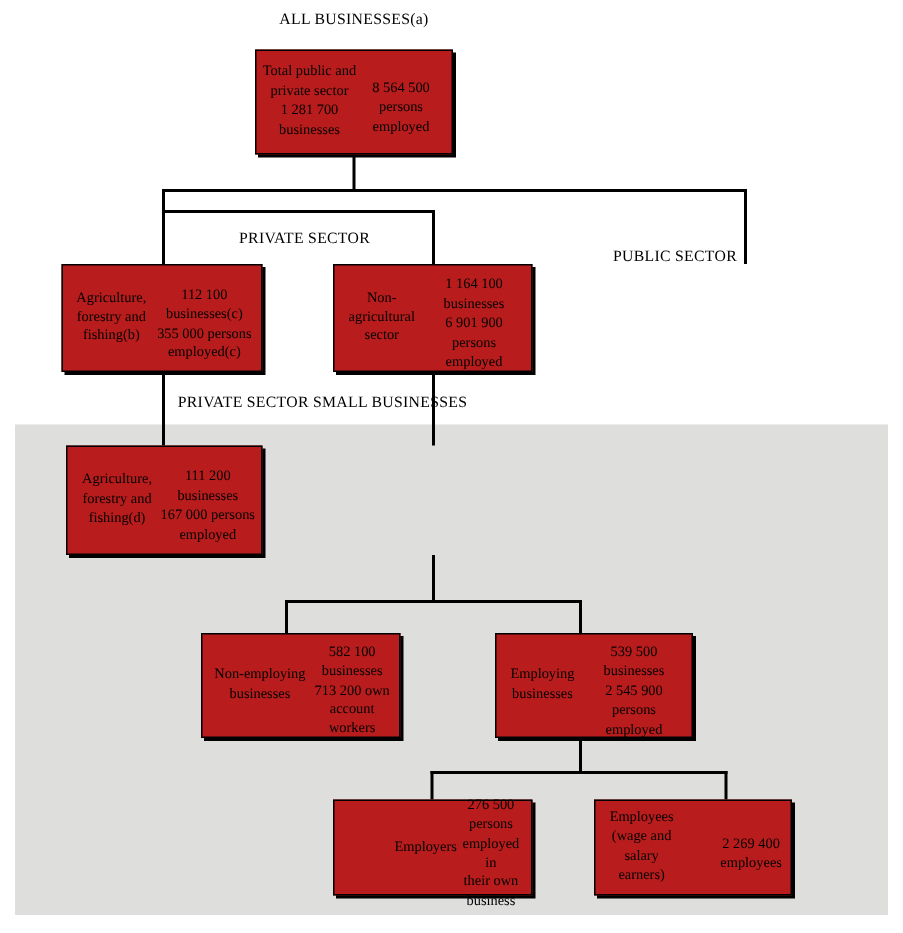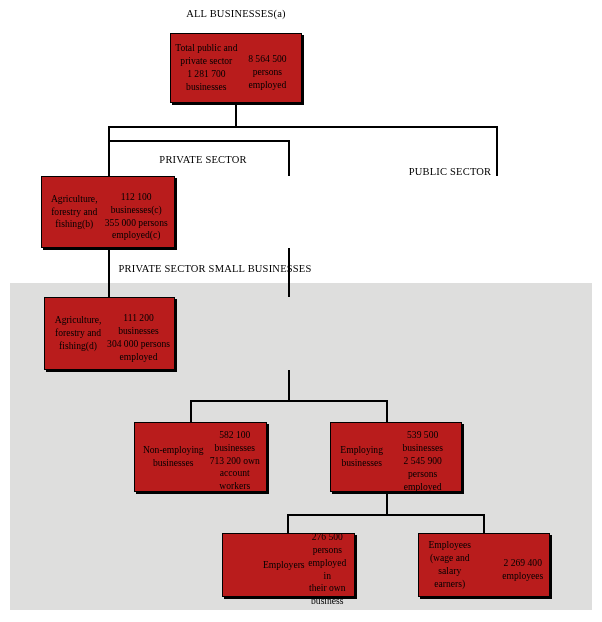--- a/index.html
+++ b/index.html
@@ -104,32 +104,37 @@
   <div class="caption" style="left:118px; top:154px; width:170px;">PRIVATE SECTOR</div>
   <div class="caption" style="left:406px; top:166px; width:88px;">PUBLIC SECTOR</div>
 
   <div class="node" style="left:41px; top:176px; width:134px; height:72px;">
     <div class="title">Agriculture, forestry and
 fishing(b)</div>
     <div class="stats">112 100 businesses(c)
 355 000 persons employed(c)</div>
   </div>
 
+  <div class="node" style="left:222px; top:176px; width:133px; height:72px;">
+    <div class="title">Non-agricultural sector</div>
+    <div class="stats">1 164 100 businesses
+6 901 900 persons employed</div>
+  </div>
 
 
   <div class="line-v" style="left:108px; top:248px; height:49px;"></div>
   <div class="line-v" style="left:288px; top:248px; height:49px;"></div>
 
   <div class="caption" style="left:118px; top:263px; width:194px;">PRIVATE SECTOR SMALL BUSINESSES</div>
 
   <div class="node" style="left:44px; top:297px; width:131px; height:73px;">
     <div class="title">Agriculture, forestry and
 fishing(d)</div>
     <div class="stats">111 200 businesses
-304 000 persons employed</div>
+167 000 persons employed</div>
   </div>
 
 
   <div class="line-v" style="left:288px; top:370px; height:31px;"></div>
   <div class="line-h" style="left:190px; top:400px; width:198px;"></div>
   <div class="line-v" style="left:190px; top:400px; height:23px;"></div>
   <div class="line-v" style="left:386px; top:400px; height:23px;"></div>
 
   <div class="node" style="left:134px; top:422px; width:133px; height:70px;text-align:center;">
     <div class="title">Non-employing businesses</div>
@@ -148,19 +153,19 @@
   <div class="line-h" style="left:287px; top:514px; width:198px;"></div>
   <div class="line-v" style="left:287px; top:514px; height:19px;"></div>
   <div class="line-v" style="left:483px; top:514px; height:19px;"></div>
 
   <div class="node" style="left:222px; top:533px; width:133px; height:64px;padding-left:40px;">
     <div class="title">Employers</div>
     <div class="stats">276 500 persons employed in
 their own business</div>
   </div>
 
-  <div class="node" style="left:418px; top:533px; width:132px; height:64px;gap:24px;">
+  <div class="node" style="left:396px; top:533px; width:132px; height:64px;gap:24px;">
     <div class="title">Employees
 (wage and salary earners)</div>
     <div class="stats">2 269 400 employees</div>
   </div>
 
 </div>
 
 </body></html>

